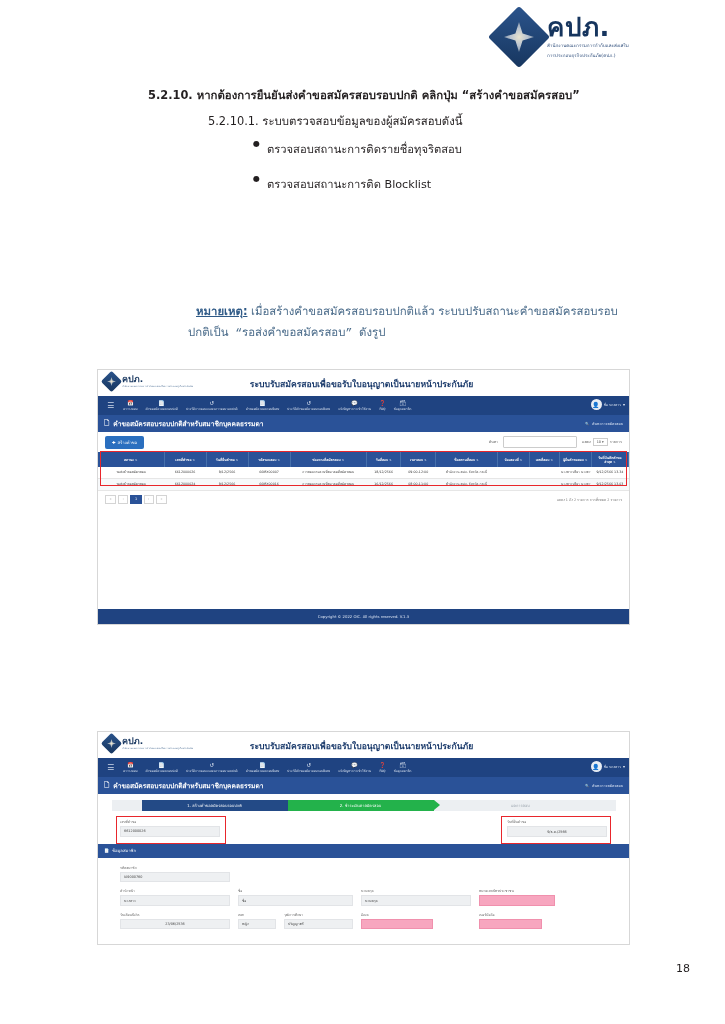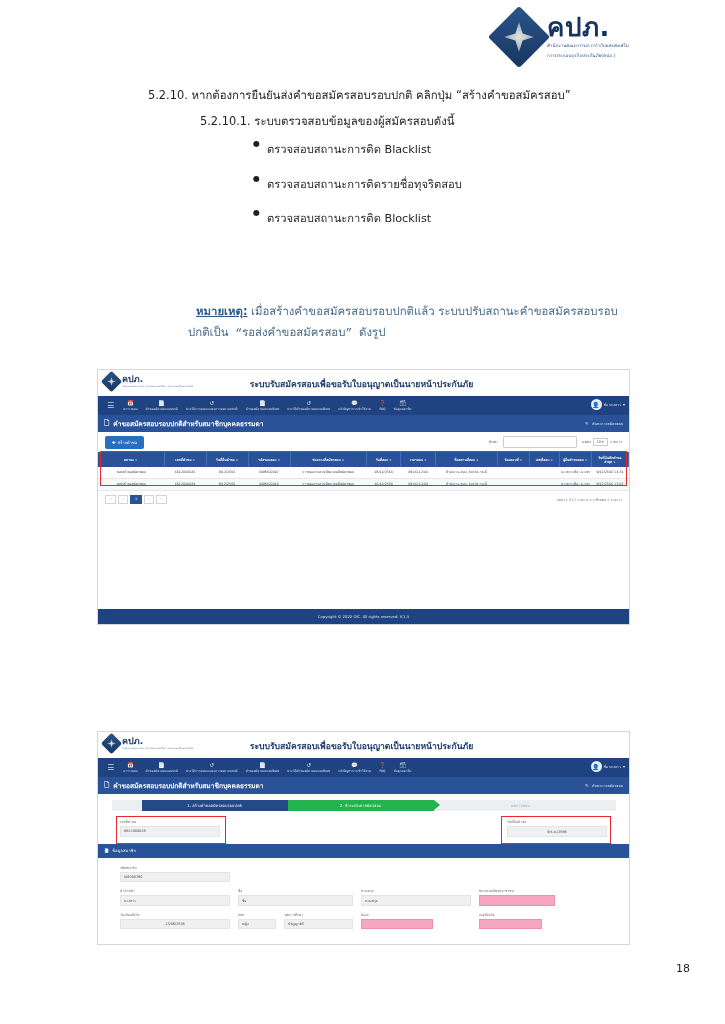--- a/index.html
+++ b/index.html
@@ -19,22 +19,22 @@
     background:linear-gradient(135deg,#2b548c 0%,#17365f 100%);}
   .logo-diamond .inner{width:30px;height:30px;transform:rotate(-45deg);
      background:radial-gradient(ellipse at 50% 50%,#e8e3cf 0%,#b9c3cf 40%,#7d8fa6 75%,#30507f 100%);
      clip-path:polygon(50% 0,62% 38%,100% 50%,62% 62%,50% 100%,38% 62%,0 50%,38% 38%);}
   .logo-txt{display:flex;flex-direction:column;line-height:1;}
   .logo-main{font-family:"DejaVu Sans",sans-serif;font-size:26px;font-weight:700;color:#16355e;letter-spacing:.5px;}
   .logo-sub{font-family:"DejaVu Sans",sans-serif;font-size:4.6px;color:#2a4a78;margin-top:3px;line-height:1.45;max-width:120px;}
 
   
   .doc-txt{font-family:"DejaVu Sans",sans-serif;color:#231f20;}
-  .l-510{position:absolute;left:148px;top:86px;width:520px;font-size:11.4px;}
-  .l-5101{position:absolute;left:200px;top:112px;width:470px;font-size:11.4px;}
+  .l-510{position:absolute;left:148px;top:86px;width:520px;font-size:11.4px;font-weight:bold;}
+  .l-5101{position:absolute;left:208px;top:112px;width:470px;font-size:11.4px;}
   .bullets{position:absolute;left:253px;top:140px;width:420px;font-size:11.2px;}
   .bullets div{margin-bottom:16.5px;position:relative;padding-left:14px;}
   .bullets div::before{content:"\25CF";position:absolute;left:0;top:-1px;font-size:8px;}
   .l-5102{position:absolute;left:196px;top:241px;width:460px;font-size:11.4px;line-height:1.95;}
   .l-5102 .indent{display:block;margin-left:56px;}
   .note{position:absolute;left:196px;top:300px;width:450px;font-size:11.4px;line-height:1.95;color:#4a6b8a;}
   .note .lbl{color:#2f5a87;text-decoration:underline;font-weight:600;}
   .note .l2{display:block;margin-left:-8px;font-family:Liberation Mono, monospace;}
   .l-511{position:absolute;left:148px;top:703px;width:520px;font-size:11.4px;}
 
@@ -142,21 +142,20 @@
       <div class="logo-main">คปภ.</div>
       <div class="logo-sub">สำนักงานคณะกรรมการกำกับและส่งเสริม</div>
       <div class="logo-sub">การประกอบธุรกิจประกันภัย(คปภ.)</div>
     </div>
   </div>
 
   <div class="doc-txt l-510">5.2.10. หากต้องการยืนยันส่งคำขอสมัครสอบรอบปกติ คลิกปุ่ม “สร้างคำขอสมัครสอบ”</div>
   <div class="doc-txt l-5101">5.2.10.1.   ระบบตรวจสอบข้อมูลของผู้สมัครสอบดังนี้</div>
 
   <div class="doc-txt bullets">
-    <div>ตรวจสอบสถานะการติด Blacklist</div>
     <div>ตรวจสอบสถานะการติดรายชื่อทุจริตสอบ</div>
     <div>ตรวจสอบสถานะการติด Blocklist</div>
   </div>
 
   <div class="doc-txt l-5102">
   </div>
 
   <div class="doc-txt note">
     <span class="lbl">หมายเหตุ:</span><span> เมื่อสร้างคำขอสมัครสอบรอบปกติแล้ว ระบบปรับสถานะคำขอสมัครสอบรอบ</span>
     <span class="l2">ปกติเป็น “รอส่งคำขอสมัครสอบ” ดังรูป</span>

